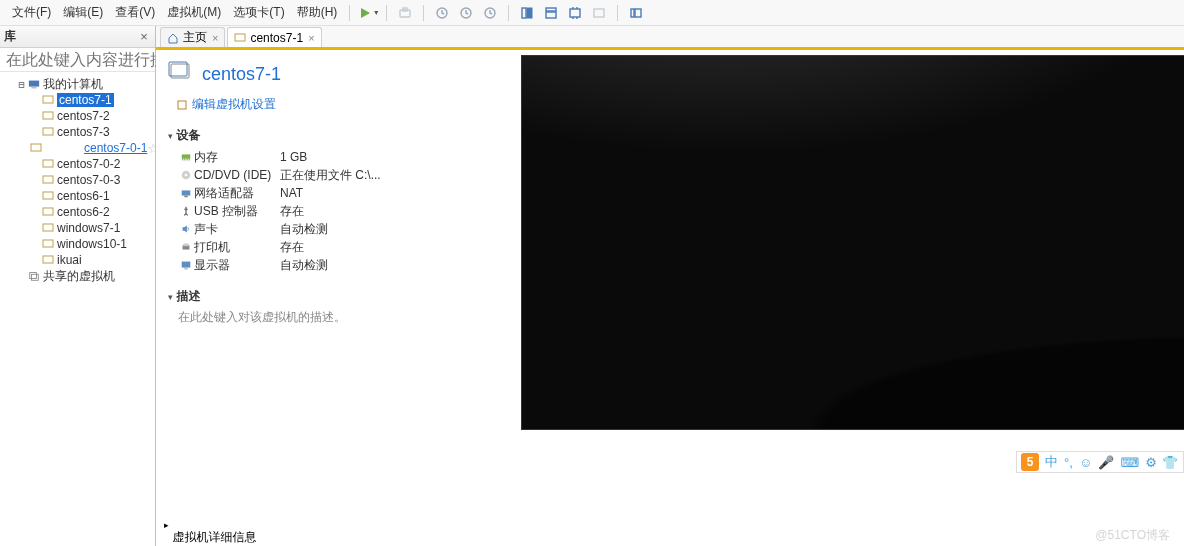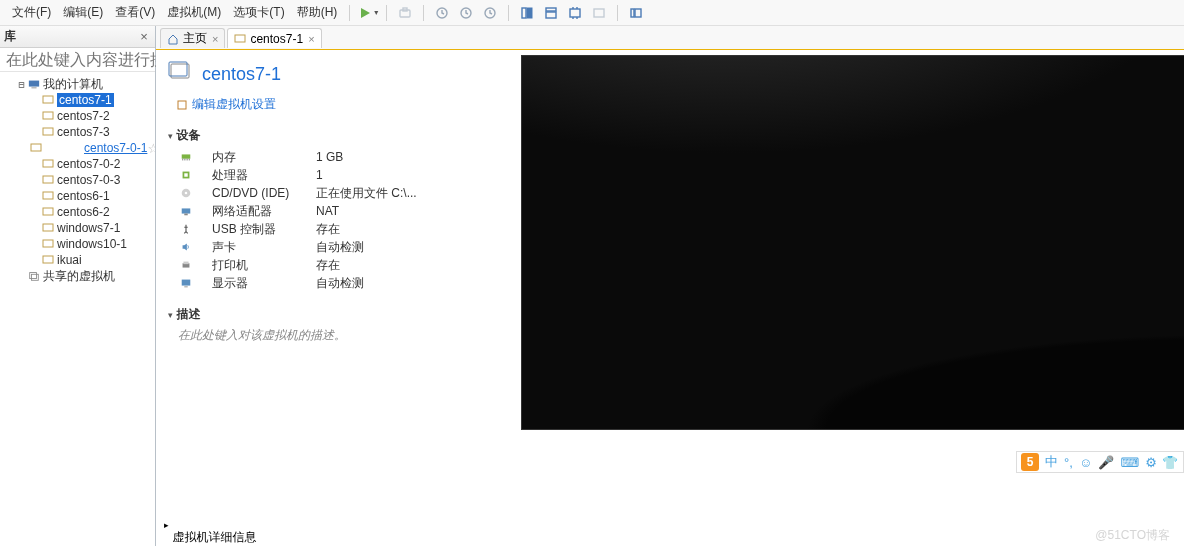--- a/index.html
+++ b/index.html
@@ -31,45 +31,45 @@
 .tree-row .ic{width:14px;height:14px;display:flex;align-items:center;justify-content:center;margin-right:2px;}
 .tree-row .ic svg{width:12px;height:12px;}
 .tree-row .txt{color:#333;text-align:right;}
 .tree-row.selected .txt{background:#1e6fd6;color:#fff;padding:0 2px;}
 .tree-row.link .txt{color:#1e6fd6;text-decoration:underline;margin-left:40px;}
 .tree-row .star{margin-left:auto;color:#c0c0c0;font-size:13px;padding-right:4px;}
 .indent1{padding-left:14px;}
 .indent2{padding-left:28px;}
 
 .main{flex:1;display:flex;flex-direction:column;position:relative;}
-.tabs{height:24px;display:flex;align-items:flex-start;padding:2px 4px 0;background:#f8f8f8;border-bottom:1px solid #eab308;}
+.tabs{height:24px;display:flex;align-items:flex-end;padding:2px 4px 0;background:#f8f8f8;border-bottom:3px solid #eab308;}
 .tab{display:flex;align-items:center;height:20px;padding:0 6px;margin-right:2px;border:1px solid #d0d0d0;border-bottom:none;background:#f4f4f4;border-radius:3px 3px 0 0;cursor:default;}
 .tab.active{background:#fff;}
 .tab .ic{width:13px;height:13px;margin-right:3px;display:flex;align-items:center;}
 .tab .ic svg{width:12px;height:12px;}
 .tab .x{margin-left:5px;color:#888;font-size:11px;}
 
 .content{flex:1;display:flex;position:relative;background:#fff;}
 .detail{width:355px;padding:10px 12px;overflow:hidden;}
 .title-row{display:flex;align-items:center;margin-bottom:8px;}
 .title-row .big-icon{width:28px;height:28px;margin-right:6px;}
 .title-row .big-icon svg{width:26px;height:26px;}
 .title-row h2{font-size:18px;font-weight:normal;color:#1e6fd6;}
 .action{display:flex;align-items:center;margin:2px 0 2px 8px;cursor:default;}
 .action svg{width:12px;height:12px;margin-right:4px;}
 .action span{color:#1e6fd6;}
 .section-header{display:flex;align-items:center;margin:14px 0 4px;cursor:default;}
 .section-header .tri{font-size:9px;color:#555;margin-right:4px;}
 .section-header .lbl{font-weight:bold;color:#333;}
-.device-row{display:flex;align-items:center;height:18px;margin-left:10px;gap:18px;}
+.device-row{display:flex;align-items:center;height:18px;margin-left:10px;}
 .device-row .ic{width:16px;height:14px;display:flex;align-items:center;justify-content:center;}
 .device-row .ic svg{width:12px;height:12px;}
 .device-row .name{width:86px;color:#333;}
 .device-row .val{color:#333;}
-.desc{margin-left:10px;color:#888;margin-top:2px;font-style:italic;}
+.desc{margin-left:10px;color:#888;margin-top:2px;}
 .detail-footer{position:absolute;bottom:4px;left:0;display:flex;align-items:center;font-size:12px;}
 .detail-footer .tri{font-size:9px;margin:0 4px 0 8px;}
 .detail-footer .lbl{font-weight:normal;margin-top:26px;}
 
 .vm-screen{position:absolute;left:365px;top:5px;width:695px;height:375px;background:radial-gradient(ellipse 100% 80% at 30% -30%,#3a3a3a,#0a0a0a 70%);border:1px solid #333;}
 .vm-screen::after{content:"";position:absolute;inset:0;background:radial-gradient(ellipse 140% 60% at 100% 100%,#050505 40%,transparent 42%);}
 
 .watermark{position:absolute;right:14px;bottom:6px;color:#d5d5d5;font-size:12px;}
 .float-bar{position:absolute;right:0;top:425px;height:22px;display:flex;align-items:center;background:#fff;border:1px solid #ddd;padding:0 4px;gap:6px;}
 .float-bar .badge{width:18px;height:18px;background:#f7931e;border-radius:3px;display:flex;align-items:center;justify-content:center;color:#fff;font-weight:bold;}
@@ -334,30 +334,20 @@
         <div id="devices-list">
             <div class="device-row">
               <span class="ic">
                 <svg viewBox="0 0 14 14">
                   <rect x="2" y="4" width="10" height="5" fill="#7cb342"></rect>
                   <path d="M3 9v2M5 9v2M7 9v2M9 9v2M11 9v2" stroke="#888"></path>
                 </svg>
               </span>
               <span class="name">内存</span>
               <span class="val">1 GB</span>
-            </div>
-            <div class="device-row">
-              <span class="ic">
-                <svg viewBox="0 0 14 14">
-                  <rect x="3" y="3" width="8" height="8" fill="#7cb342"></rect>
-                  <rect x="5" y="5" width="4" height="4" fill="#fff"></rect>
-                </svg>
-              </span>
-              <span class="name">处理器</span>
-              <span class="val">1</span>
             </div>
             <div class="device-row">
               <span class="ic">
                 <svg viewBox="0 0 14 14">
                   <circle cx="7" cy="7" r="5" fill="#d0d0d0"></circle>
                   <circle cx="7" cy="7" r="1.5" fill="#fff"></circle>
                 </svg>
               </span>
               <span class="name">CD/DVD (IDE)</span>
               <span class="val">正在使用文件 C:\...</span>

